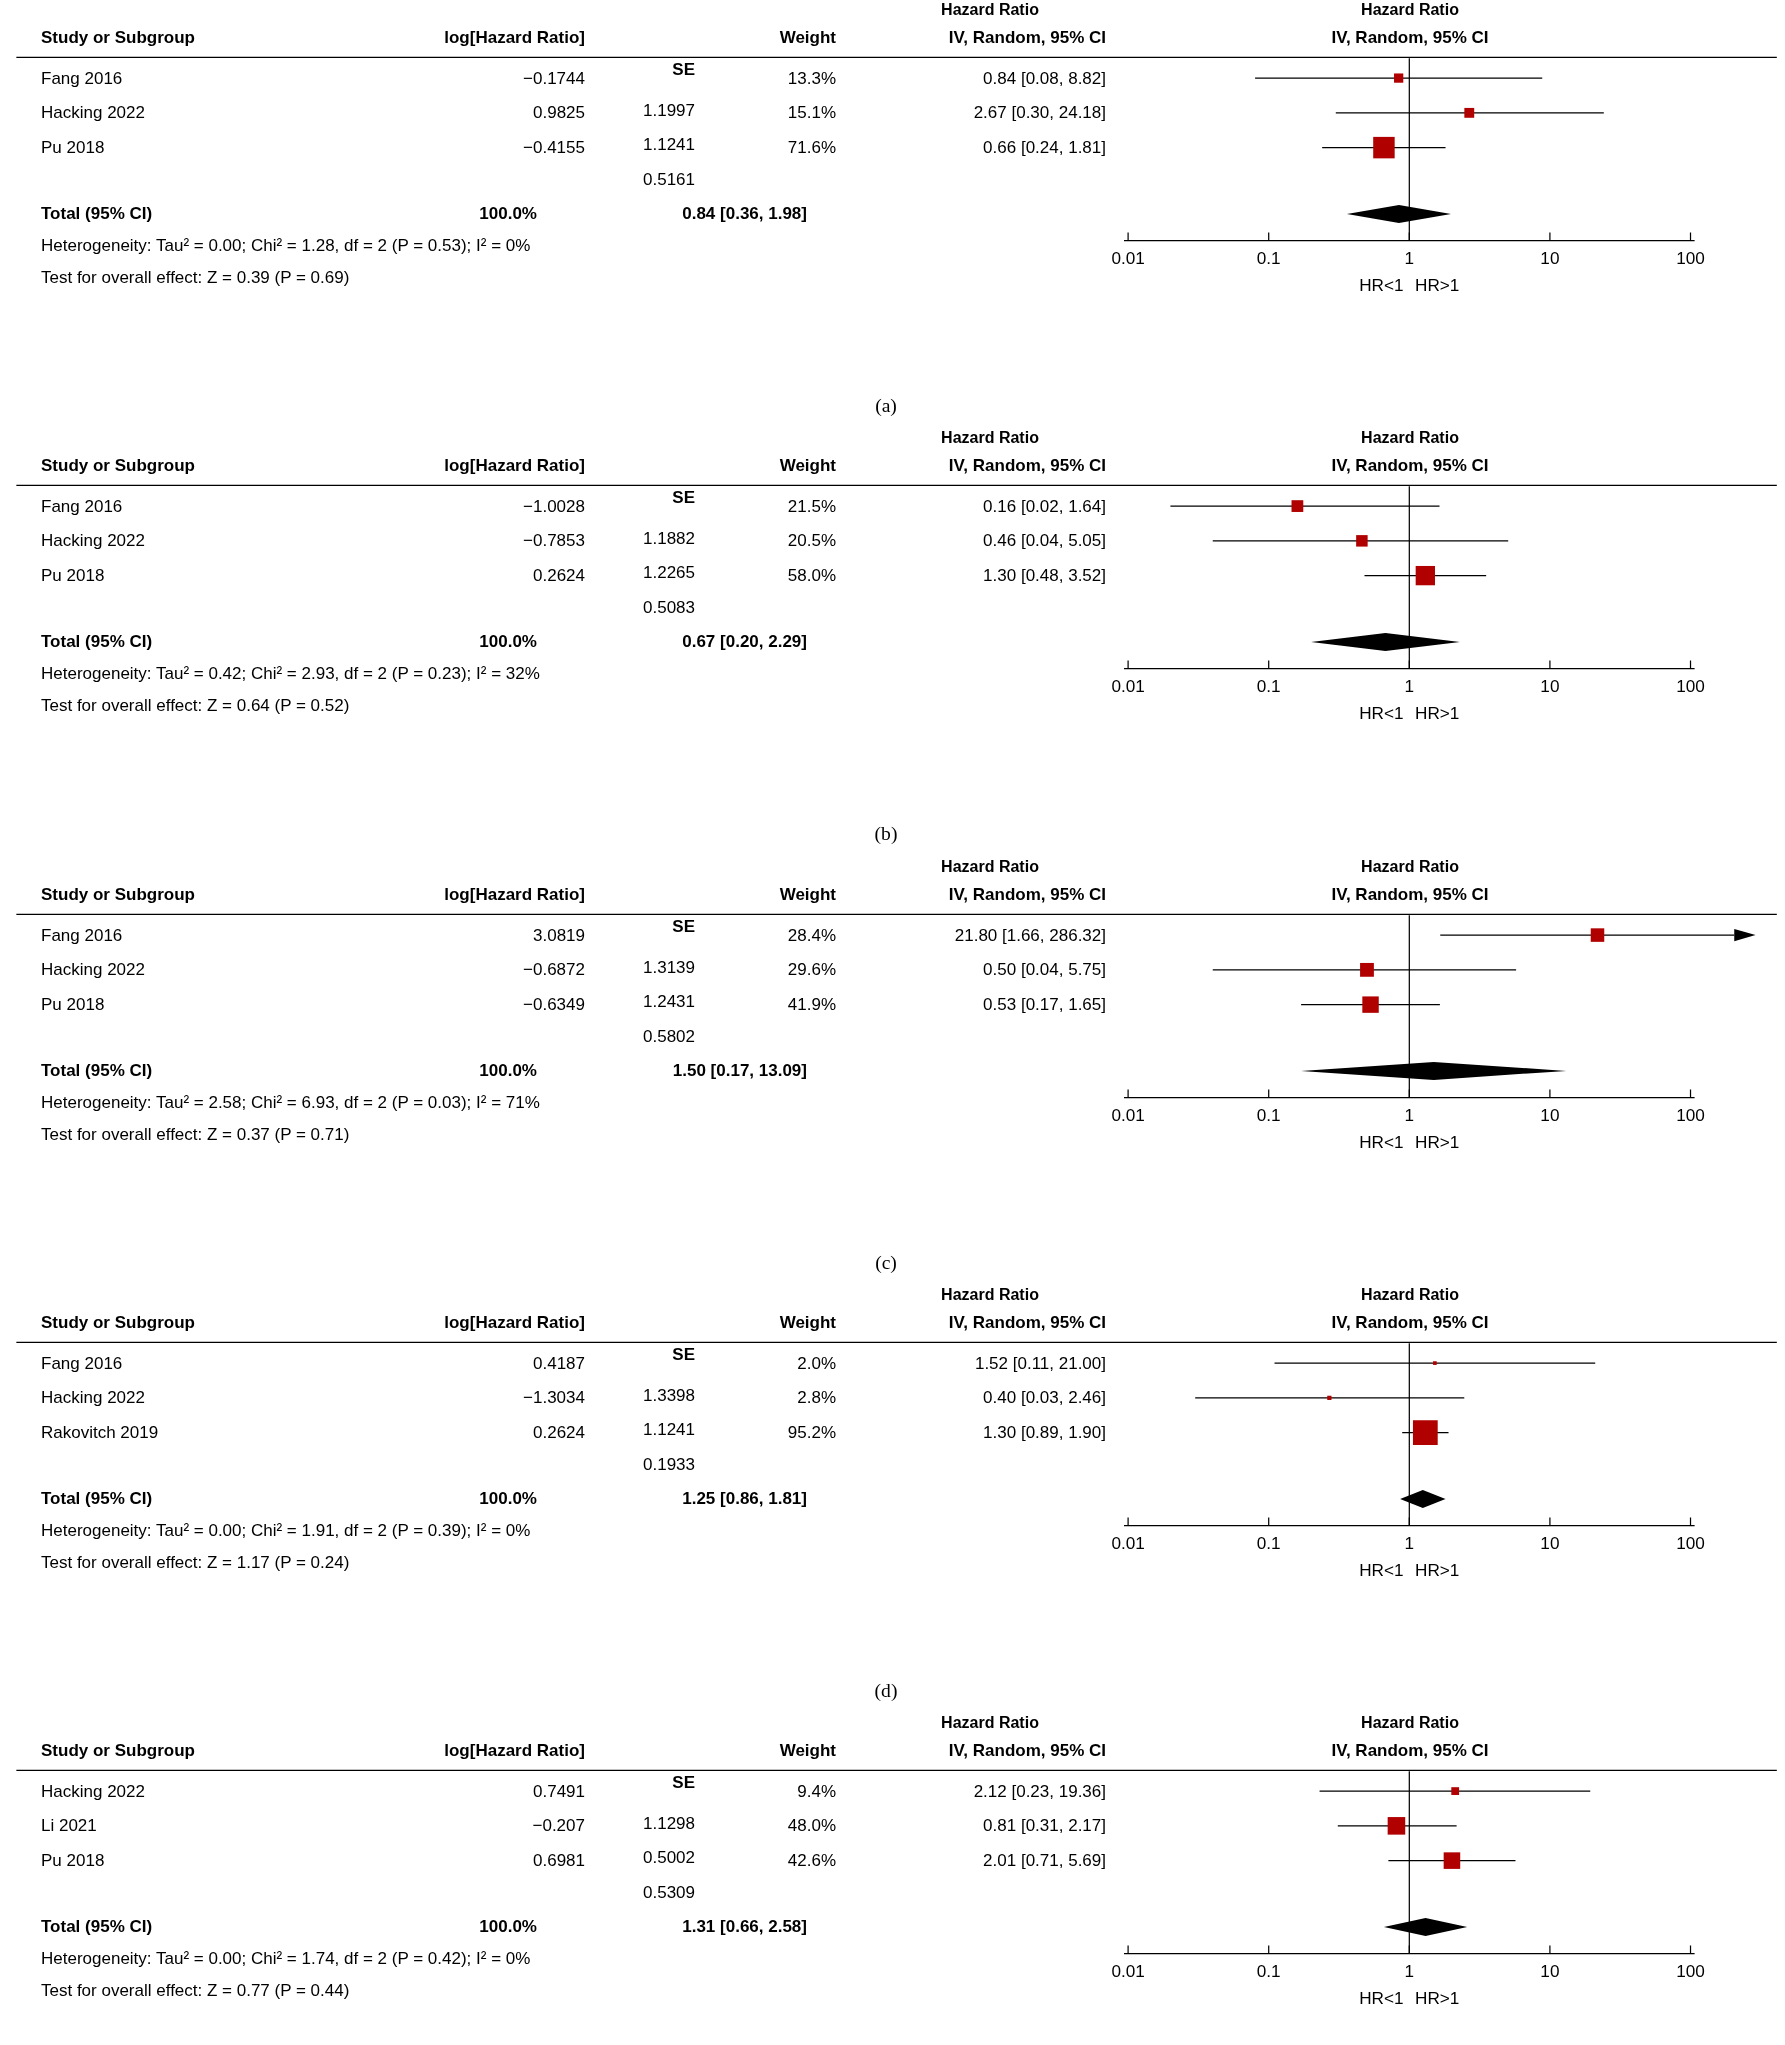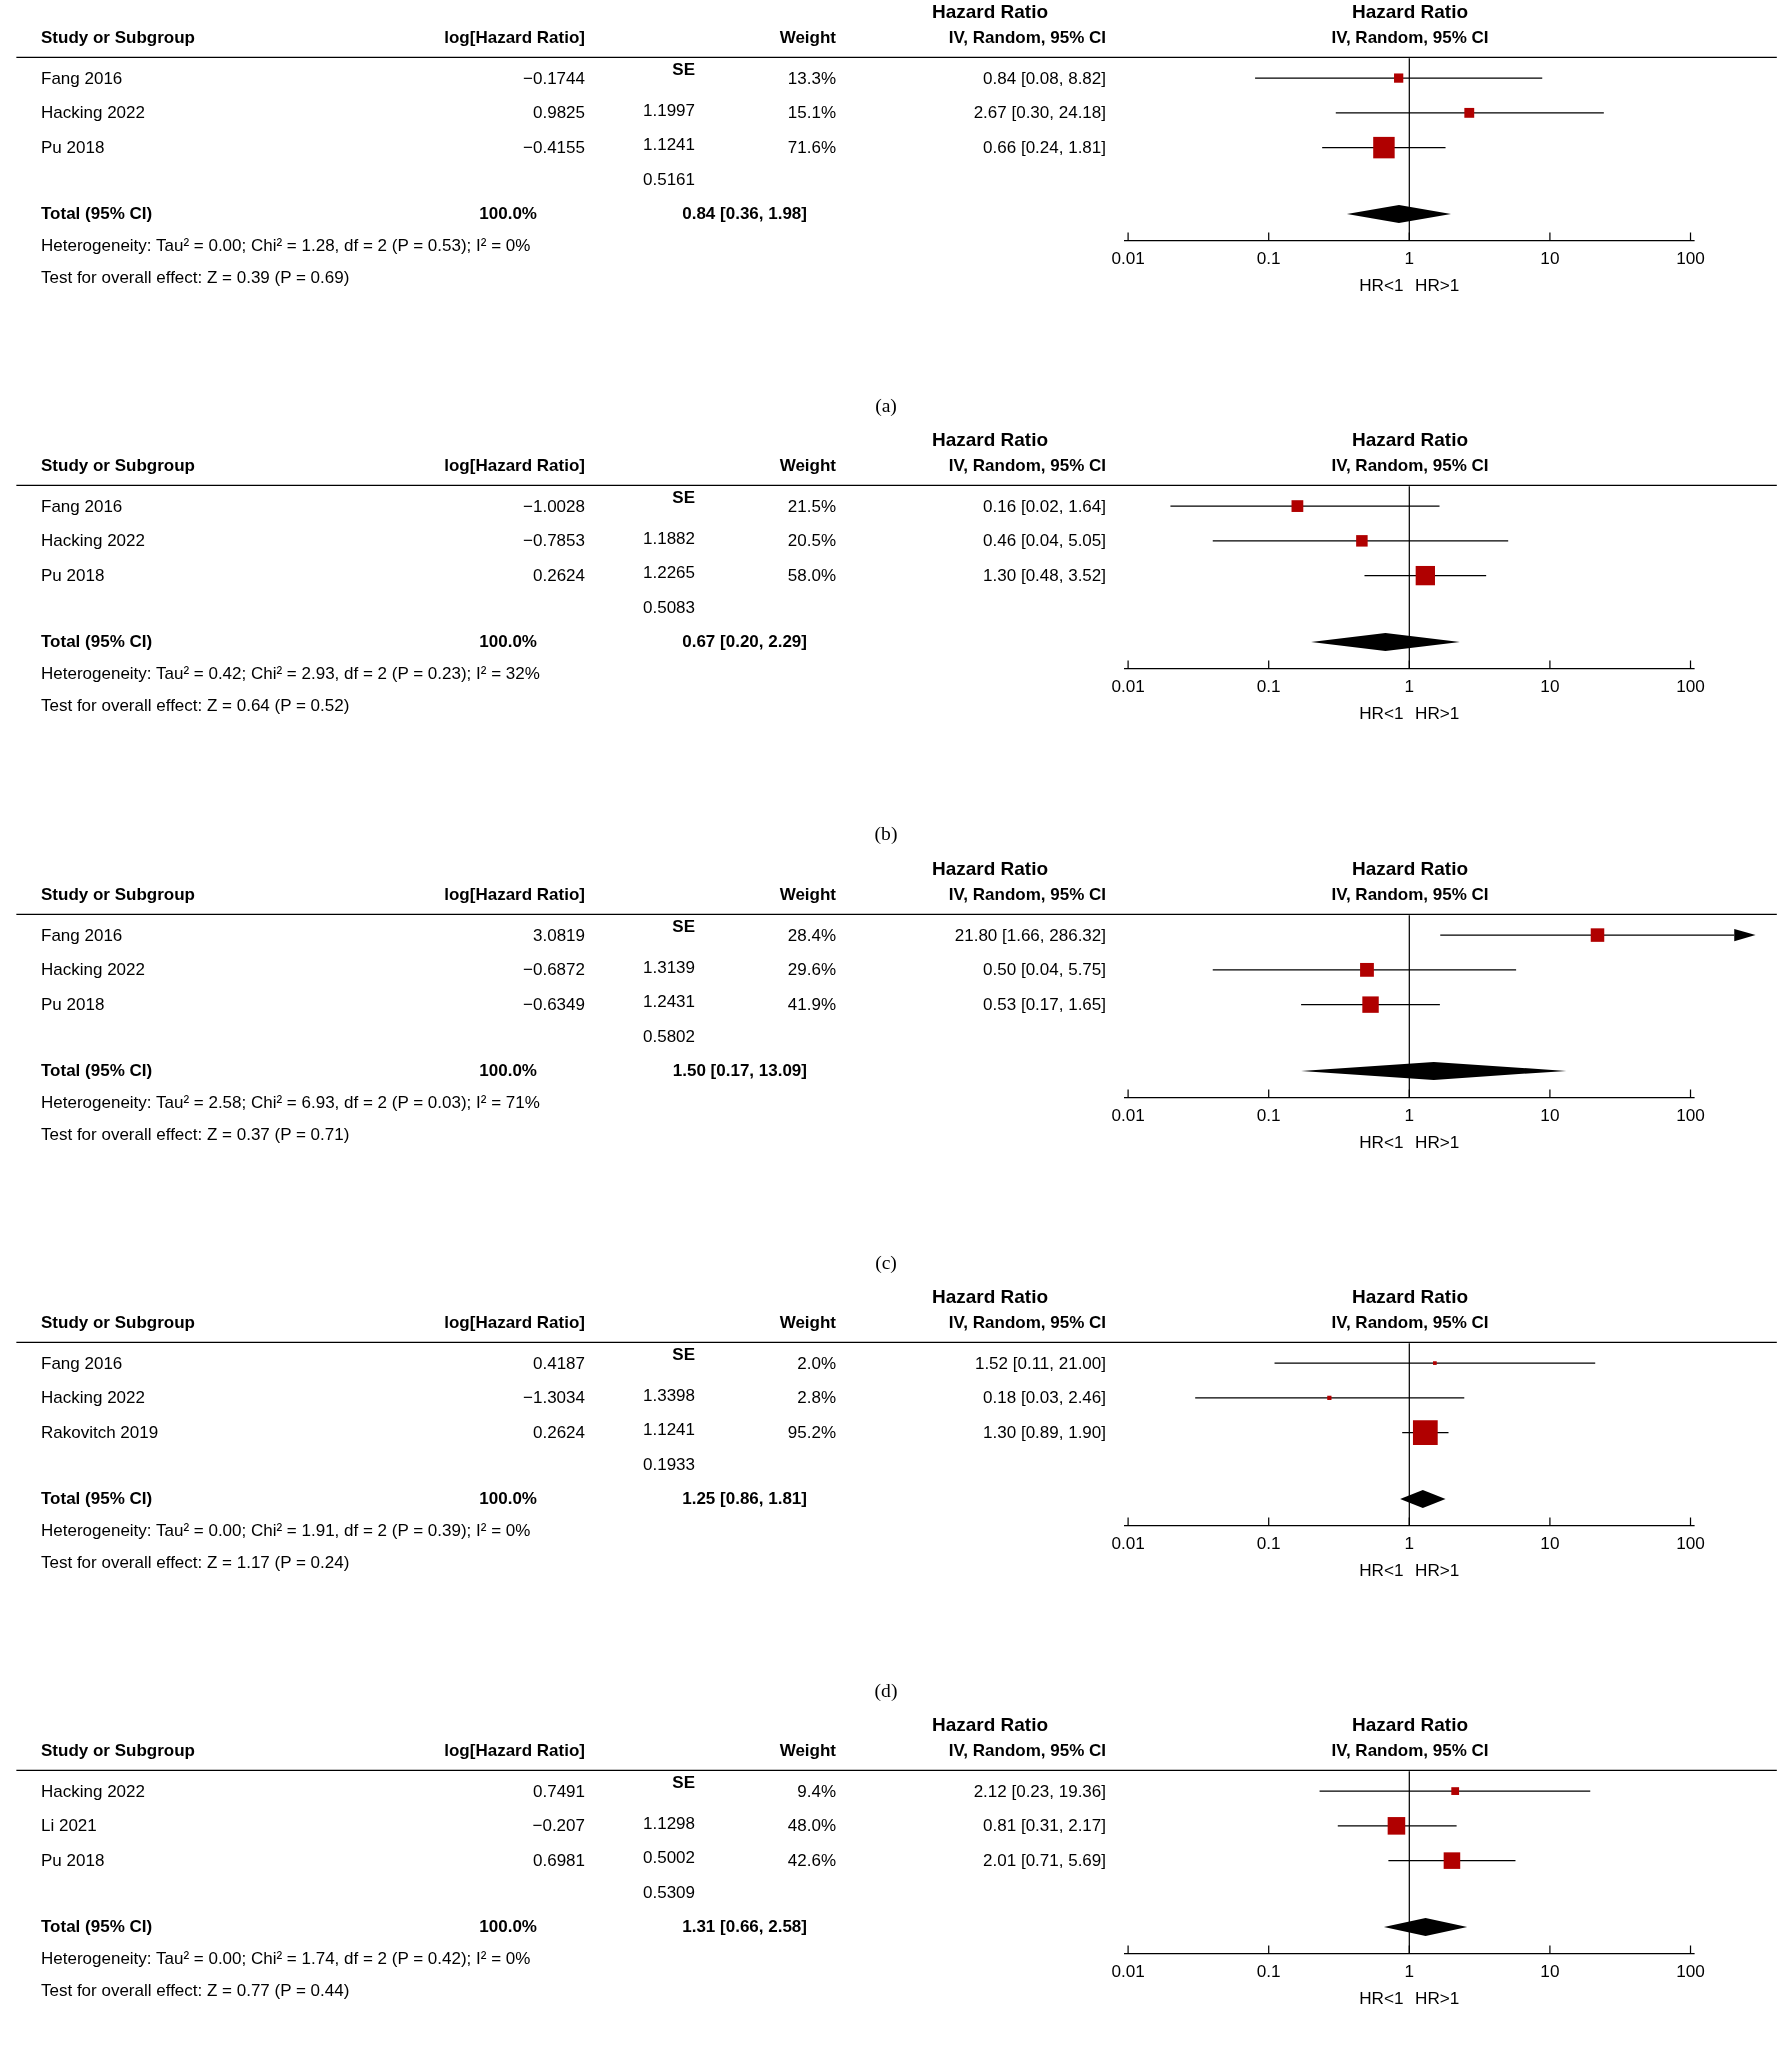--- a/index.html
+++ b/index.html
@@ -7,21 +7,21 @@
     width: 1785px; height: 2142px;
     font-family: "Liberation Sans", sans-serif;
     font-size: 17px; color: #000;
   }
   #figure { position: relative; width: 1785px; height: 2142px; }
   .panel { position: absolute; left: 0; width: 1785px; height: 428px; }
   .plot-svg { position: absolute; left: 0; top: 0; }
   .plot-svg text { font-family: "Liberation Sans", sans-serif; }
   .ptitle {
     position: absolute; top: 0.8px; font-weight: bold; white-space: nowrap;
-    transform: translateX(-50%); font-size: 19px;
+    transform: translateX(-50%); font-size: 16px;
   }
   .t-left  { left: 990px; }
   .t-right { left: 1410px; }
   .hrow { position: absolute; top: 25px; left: 0; width: 1785px; height: 26px; line-height: 26px; font-weight: bold; }
   .row  { position: absolute; left: 0; width: 1785px; height: 35px; line-height: 35px; }
   .trow { position: absolute; left: 0; top: 196px; width: 1486px; height: 35px; line-height: 35px; font-weight: bold; }
   .hrow span, .row span, .trow span { position: absolute; white-space: nowrap; }
   .c-study  { left: 41px; }
   .c-log    { right: 1200px; }
   .c-se     { right: 1090px; margin-top: 32px; }
@@ -310,21 +310,21 @@
           <span class="c-log">0.4187</span>
           <span class="c-se">1.3398</span>
           <span class="c-weight">2.0%</span>
           <span class="c-ci">1.52 [0.11, 21.00]</span>
         </div>
         <div class="row" style="top: 95px;">
           <span class="c-study">Hacking 2022</span>
           <span class="c-log">−1.3034</span>
           <span class="c-se">1.1241</span>
           <span class="c-weight">2.8%</span>
-          <span class="c-ci">0.18 [0.03, 2.46]</span>
+          <span class="c-ci">0.40 [0.03, 2.46]</span>
         </div>
         <div class="row" style="top: 130px;">
           <span class="c-study">Rakovitch 2019</span>
           <span class="c-log">0.2624</span>
           <span class="c-se">0.1933</span>
           <span class="c-weight">95.2%</span>
           <span class="c-ci">1.30 [0.89, 1.90]</span>
         </div>
       </div>
     <div class="trow">

